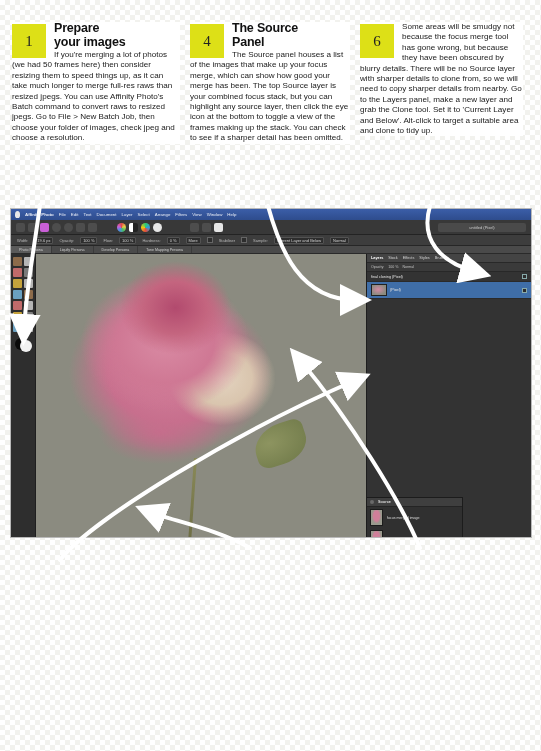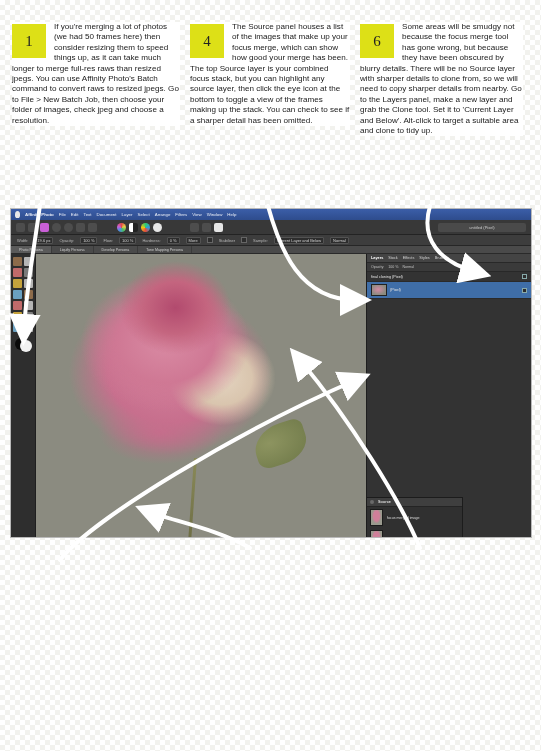--- a/index.html
+++ b/index.html
@@ -248,25 +248,31 @@
   .src-row .sname { font-size: 3.6px; color: #dcdcdc; }
 
   
   #arrows { position: absolute; inset: 0; pointer-events: none; }
 </style>
 </head>
 <body>
 
 <div class="step" id="step-1" style="left:12px; top:22px; width:168px;">
   <div class="badge">1</div>
+  <h3>
+    <span>Prepare</span><br><span>your images</span>
+  </h3>
   <p>If you're merging a lot of photos (we had 50 frames here) then consider resizing them to speed things up, as it can take much longer to merge full-res raws than resized jpegs. You can use Affinity Photo's Batch command to convert raws to resized jpegs. Go to File &gt; New Batch Job, then choose your folder of images, check jpeg and choose a resolution.</p>
 </div>
 
 <div class="step" id="step-4" style="left:190px; top:22px; width:160px;">
   <div class="badge">4</div>
+  <h3>
+    <span>The Source</span><br><span>Panel</span>
+  </h3>
   <p>The Source panel houses a list of the images that make up your focus merge, which can show how good your merge has been. The top Source layer is your combined focus stack, but you can highlight any source layer, then click the eye icon at the bottom to toggle a view of the frames making up the stack. You can check to see if a sharper detail has been omitted.</p>
 </div>
 
 <div class="step" id="step-6" style="left:360px; top:22px; width:163px;">
   <div class="badge">6</div>
   <p>Some areas will be smudgy not because the focus merge tool has gone wrong, but because they have been obscured by blurry details. There will be no Source layer with sharper details to clone from, so we will need to copy sharper details from nearby. Go to the Layers panel, make a new layer and grab the Clone tool. Set it to 'Current Layer and Below'. Alt-click to target a suitable area and clone to tidy up.</p>
 </div>
 
 <div id="app-window">
 

